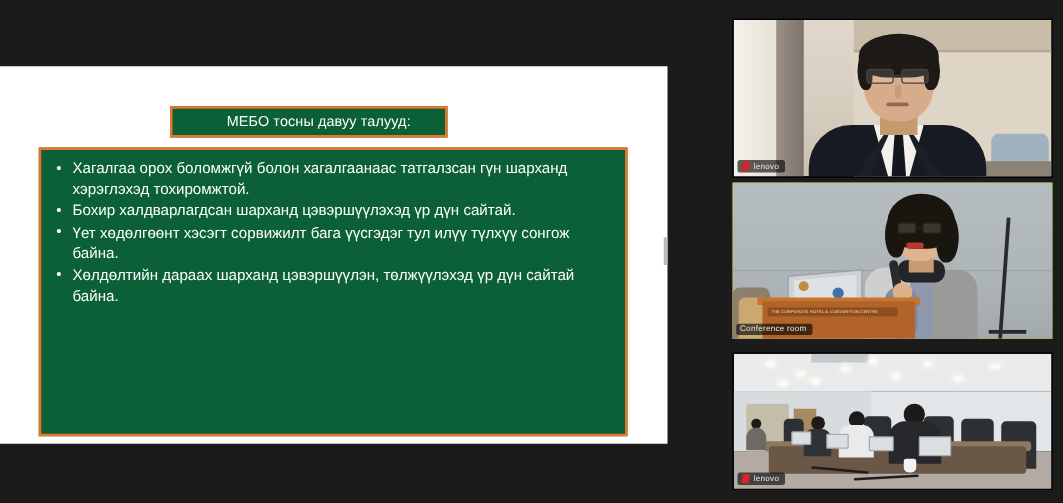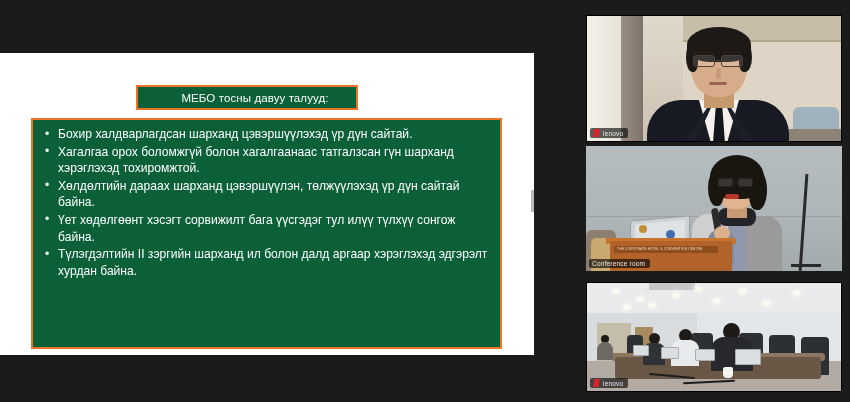--- a/index.html
+++ b/index.html
@@ -211,25 +211,24 @@
   <div id="share-region">
 
     <div id="slide">
 
       <div id="slide-title-box">
         <span id="slide-title-text">МЕБО тосны давуу талууд:</span>
       </div>
 
       <div id="slide-body-box">
         <ul id="bullet-list">
+          <li>Хагалгаа орох боломжгүй болон хагалгаанаас татгалзсан гүн шарханд хэрэглэхэд тохиромжтой.</li>
           <li>Бохир халдварлагдсан шарханд цэвэршүүлэхэд үр дүн сайтай.</li>
-          <li>Хагалгаа орох боломжгүй болон хагалгаанаас татгалзсан гүн шарханд хэрэглэхэд тохиромжтой.</li>
+          <li>Үет хөдөлгөөнт хэсэгт сорвижилт бага үүсгэдэг тул илүү түлхүү сонгож байна.</li>
           <li>Хөлдөлтийн дараах шарханд цэвэршүүлэн, төлжүүлэхэд үр дүн сайтай байна.</li>
-          <li>Үет хөдөлгөөнт хэсэгт сорвижилт бага үүсгэдэг тул илүү түлхүү сонгож байна.</li>
-          <li>Түлэгдэлтийн II зэргийн шарханд ил болон далд аргаар хэрэглэхэд эдгэрэлт хурдан байна.</li>
         </ul>
       </div>
 
     </div>
 
     <div id="share-scroll-nub"></div>
   </div>
 
   <div id="filmstrip">
 

